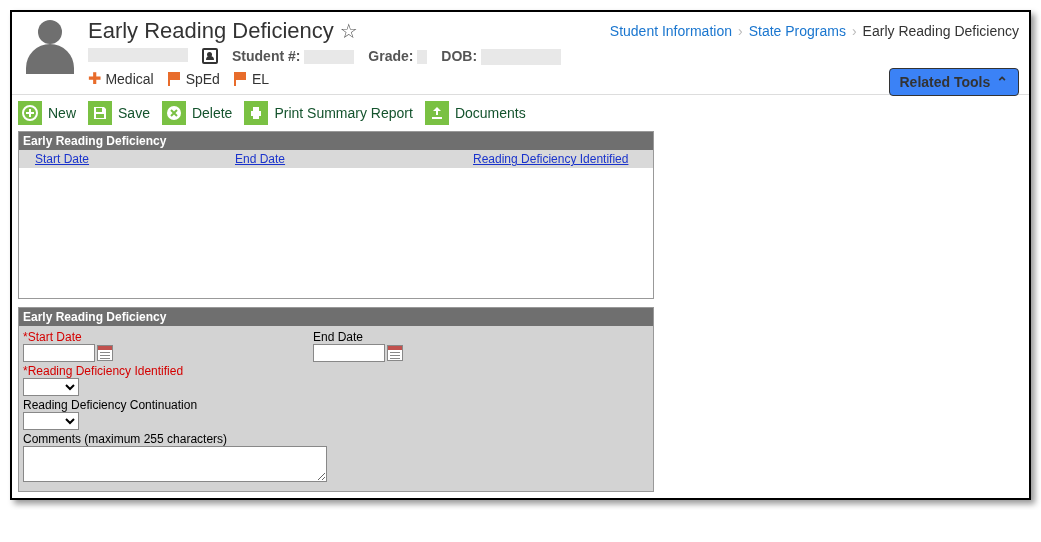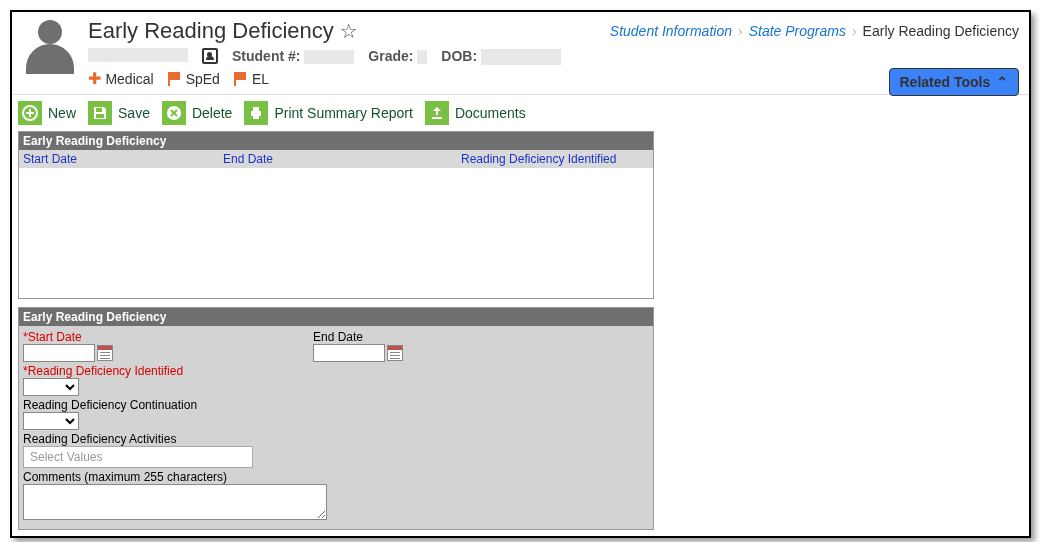--- a/index.html
+++ b/index.html
@@ -64,21 +64,21 @@
     color: #555;
     cursor: pointer;
   }
   .crumbs {
     font-size: 14px;
     color: #333;
     display: flex;
     align-items: center;
     gap: 4px;
   }
-  .crumbs a { color: #1a76cf; text-decoration: none; font-style: italic; }
+  .crumbs a { color: #1a76cf; text-decoration: none; }
   .crumbs .sep { color: #bbb; font-size: 14px; padding: 0 2px;}
   .info-row {
     display: flex;
     align-items: flex-start;
     gap: 14px;
     margin-top: 4px;
     font-size: 14px;
     color: #555;
     font-weight: 700;
   }
@@ -160,22 +160,22 @@
   }
   .panel-hdr {
     background:#6f6f6f; color:#fff; font-weight:700;
     padding:2px 4px; font-size:12px;
   }
   .cols {
     display:flex; background:#d9d9d9;
     font-size:12px;
   }
   .cols .col {
-    color:#1a33cc; 
-    padding:2px 4px;
+    color:#1a33cc; text-decoration:underline;
+    padding:2px 16px;
     cursor:pointer;
   }
   .cols .c1 { width:200px; }
   .cols .c2 { width:238px; }
   .cols .c3 { flex:1; }
   .list-body {
     height:130px; background:#fff;
   }
   
   .form-panel {
@@ -371,24 +371,20 @@
       <div class="field">
         <div class="lbl req">*Reading Deficiency Identified</div>
         <select class="small"><option></option></select>
       </div>
 
       <div class="field">
         <div class="lbl">Reading Deficiency Continuation</div>
         <select class="small"><option></option></select>
       </div>
 
-      <div class="field">
-        <div class="lbl">Reading Deficiency Activities</div>
-        <div class="multi">Select Values</div>
-      </div>
 
       <div class="field">
         <div class="lbl">Comments (maximum 255 characters)</div>
         <textarea class="comments" style=""></textarea>
       </div>
     </div>
   </div>
 
 </div>
 

